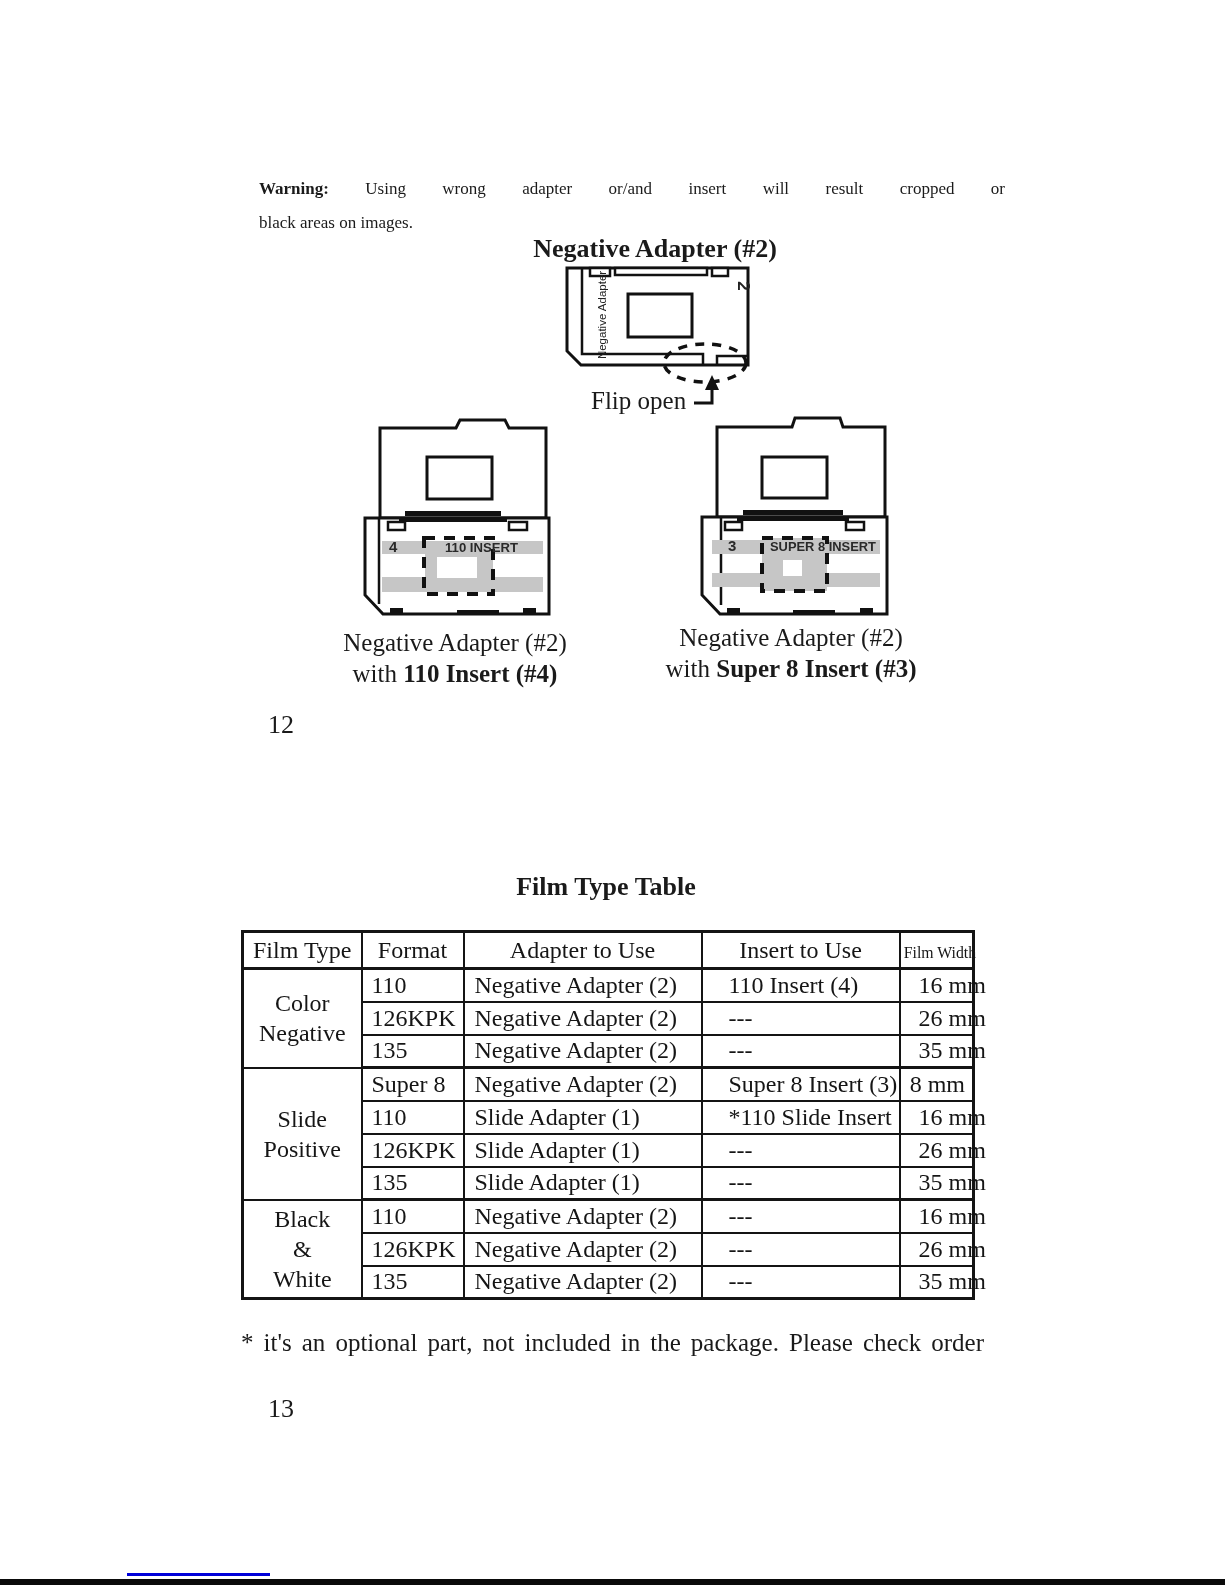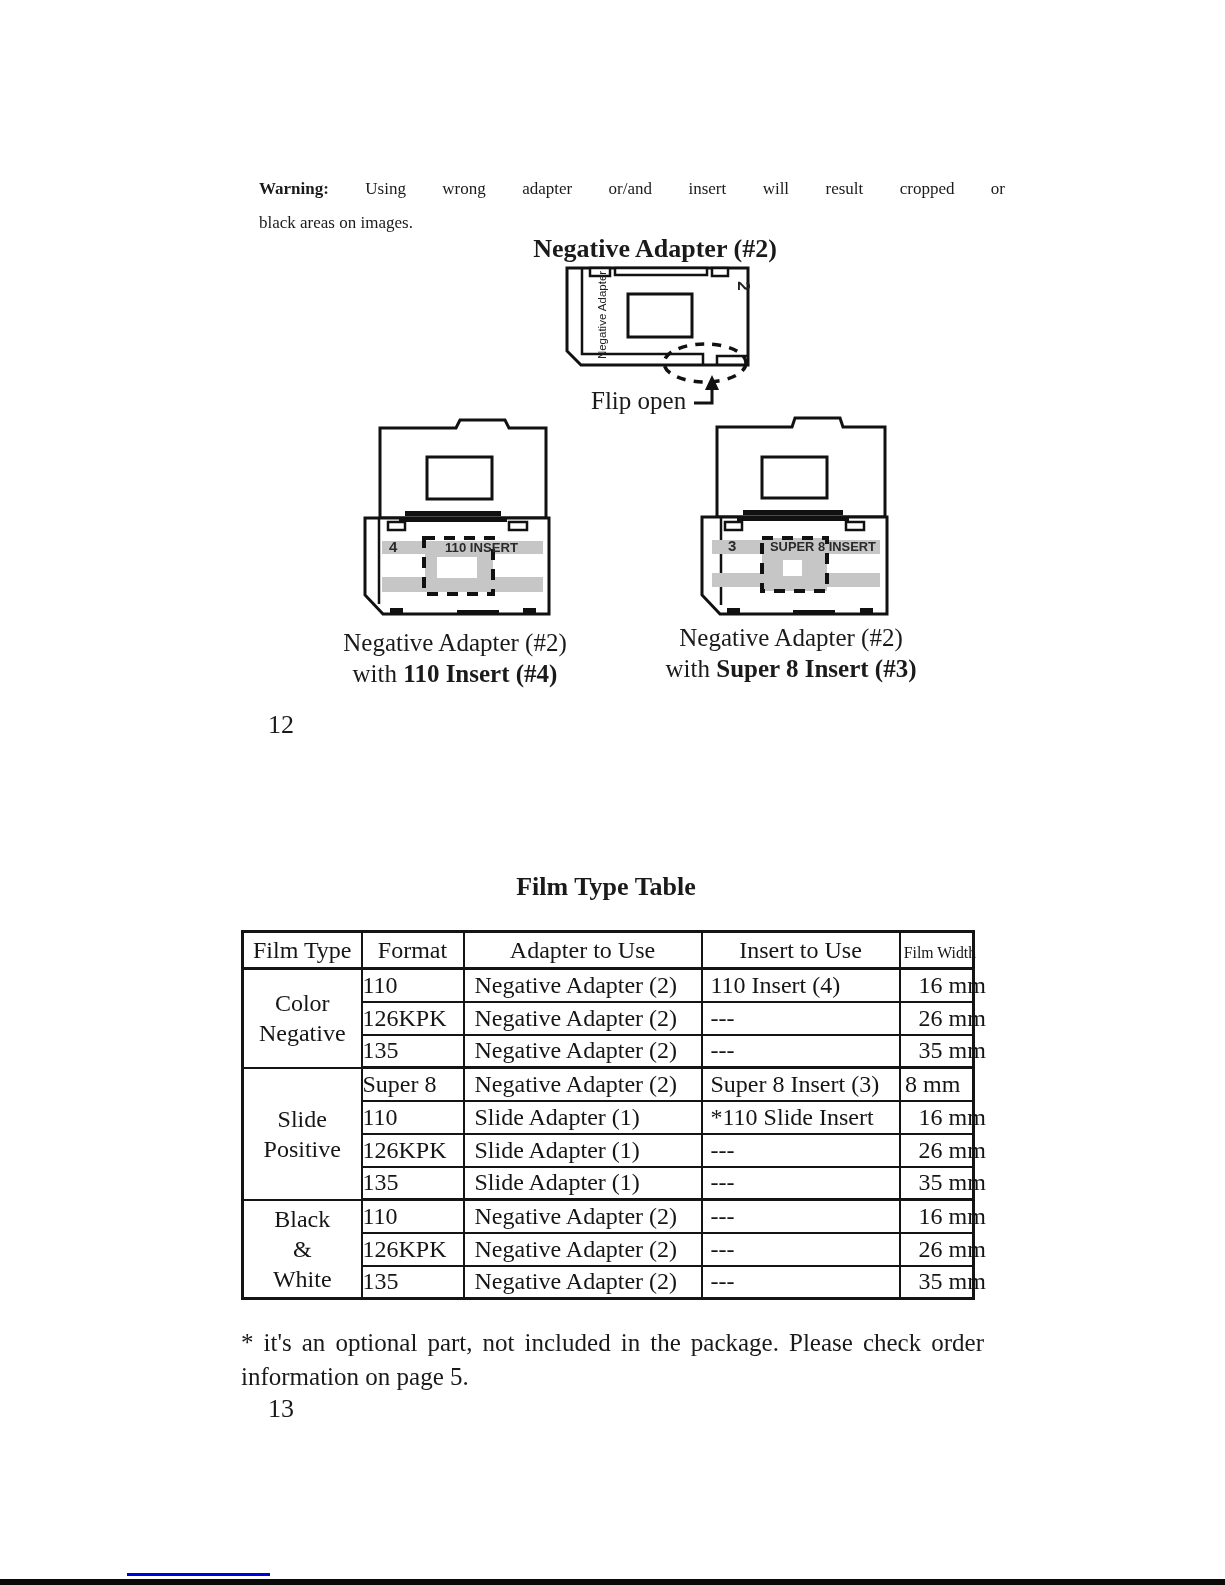--- a/index.html
+++ b/index.html
@@ -60,25 +60,25 @@
     overflow: visible;
   }
   .ftable thead tr { height: 37px; }
   .ftable tbody tr { height: 33px; }
   .ftable thead th { border-bottom: 3px solid #141414; text-align: center; }
   .ftable tr.group-end td { border-bottom: 3px solid #141414; }
   .ftable td { vertical-align: middle; }
   .col-ftype { width: 119px; } .col-fmt { width: 102px; }
   .col-adp { width: 238px; } .col-ins { width: 198px; } .col-wid { width: 74px; }
   td.ftype { white-space: pre-line; text-align: center; line-height: 30px; }
-  td.fmt { }
+  td.fmt { padding-left: 9px; }
   td.adp { padding-left: 10px; }
-  td.ins { padding-left: 8px; margin-left: 36px; }
+  td.ins { padding-left: 26px; margin-left: 36px; }
   td.wid { padding-left: 18px; }
-  td.wid.w-right { text-align: center; padding-right: 7px; padding-left: 0; }
+  td.wid.w-right { text-align: right; padding-right: 7px; padding-left: 0; }
   th.wid-h span { display: inline-block; font-size: 17px; transform: scaleX(.93); }
 
   .footnote {
     left: 241px; top: 1326px; width: 743px;
     font-size: 25px; line-height: 34px;
   }
   .footnote .jline { text-align: justify; text-align-last: justify; }
 
   
   .blue-line  { left: 127px; top: 1573px; width: 143px; height: 3px; background: #0000d9; }
@@ -256,21 +256,20 @@
           <td class="adp">Negative Adapter (2)</td>
           <td class="ins">---</td>
           <td class="wid">35 mm</td>
         </tr>
       </tbody>
     </table>
   </div>
 
   <div class="abs footnote">
     <div class="jline">* it's an optional part, not included in the package. Please check order</div>
-    <div>information on page 5.</div>
   </div>
 
   <div class="abs pagenum pagenum-13">13</div>
 
   <div class="abs blue-line"></div>
   <div class="abs black-line"></div>
 
 </div>
 
 </body></html>

